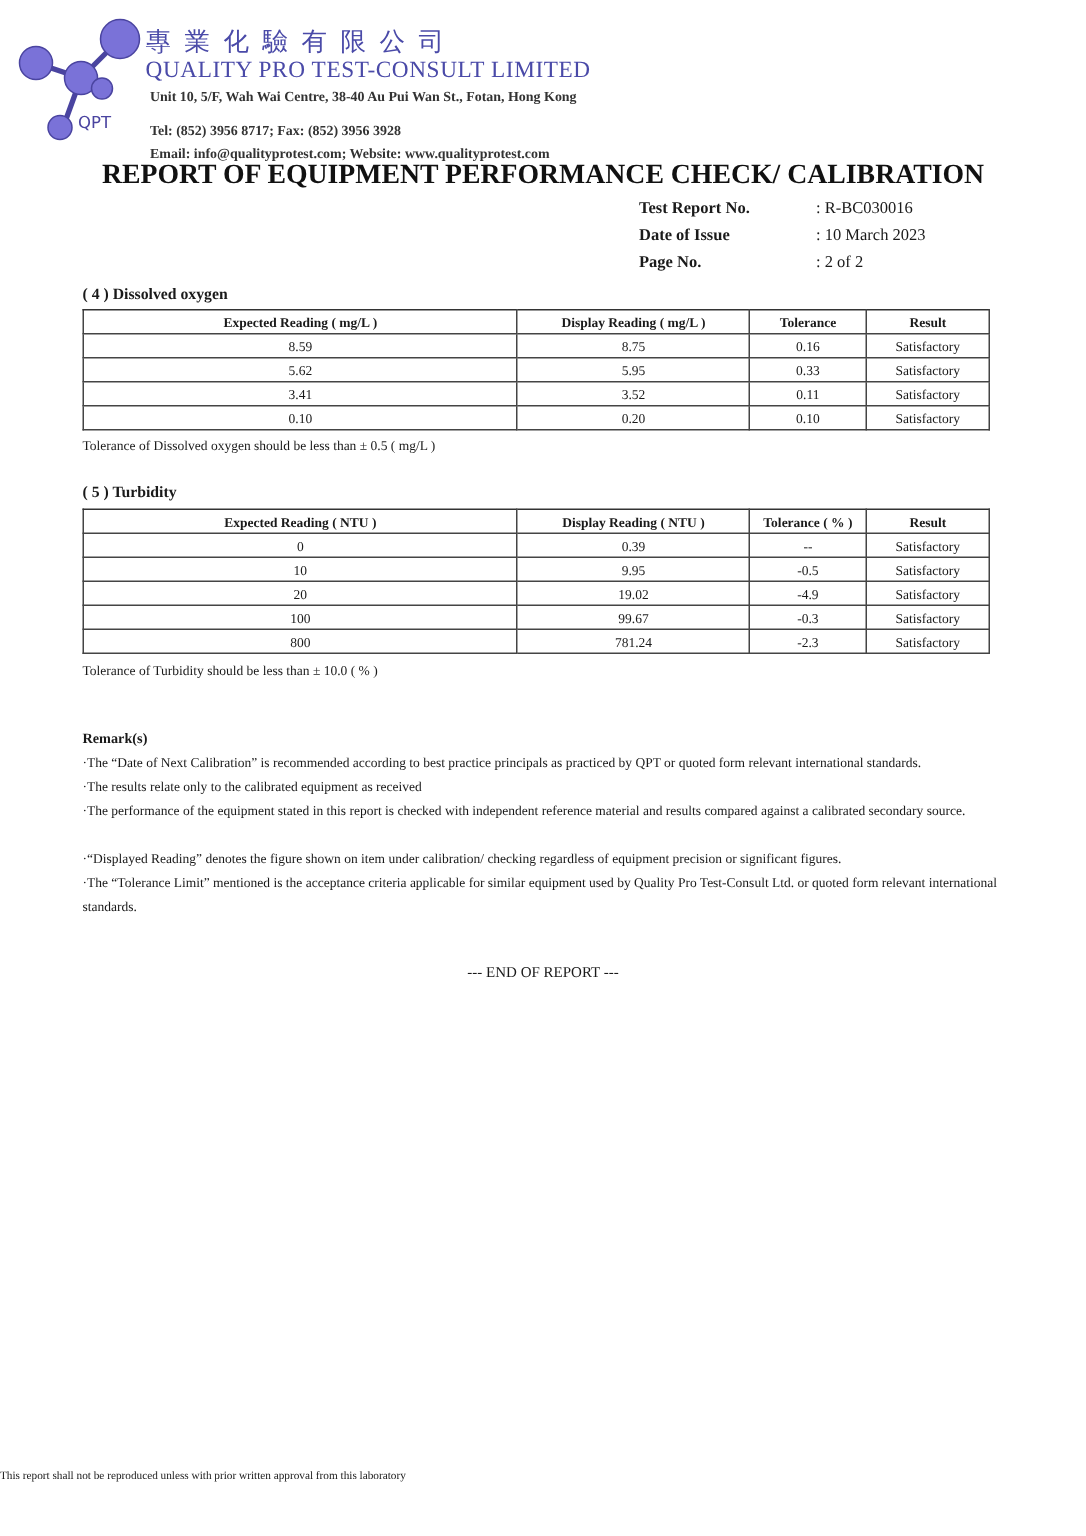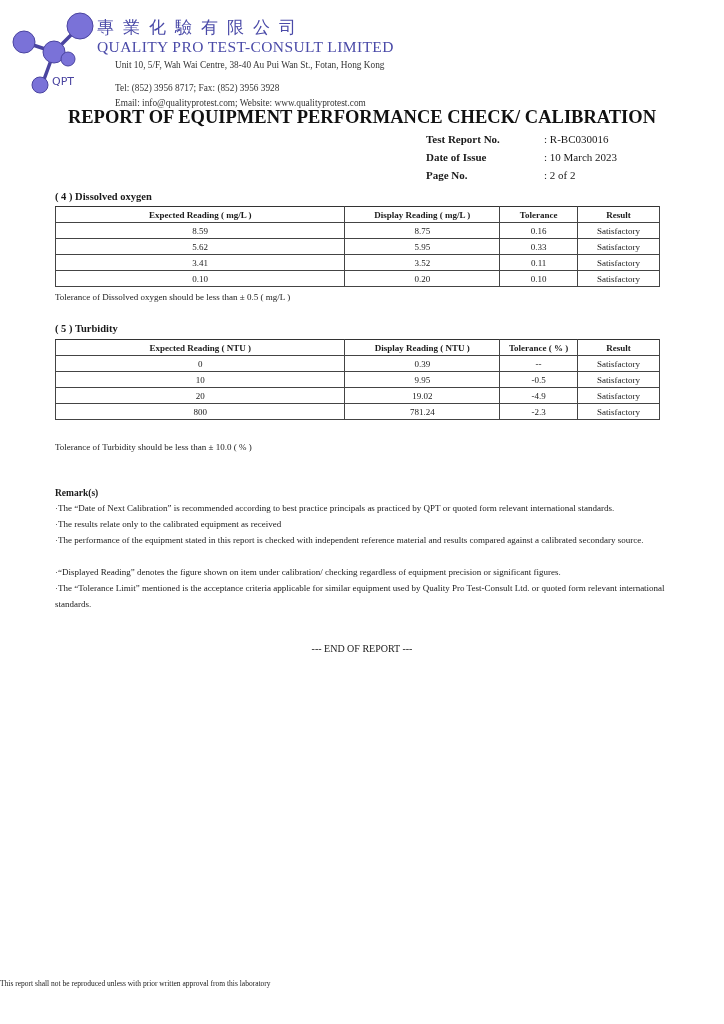--- a/index.html
+++ b/index.html
@@ -4,21 +4,21 @@
 <style>
   html, body { margin: 0; padding: 0; background: #ffffff; }
   body { width: 724px; height: 1024px; position: relative; overflow: hidden;
          font-family: "Liberation Serif", serif; color: #1a1a1a; }
   .abs { position: absolute; }
 
   
   #logo { left: 6px; top: 10px; width: 88px; height: 84px; }
   .company-cn { left: 97px; top: 16px; font-size: 17px; color: #4a4aa8; letter-spacing: 9px; }
   .company-en { left: 97px; top: 38px; font-size: 15.5px; color: #4a4aa8; letter-spacing: 0.4px; }
-  .company-line { left: 115px; font-size: 9.3px; color: #333; }
+  .company-line { left: 100px; font-size: 9.3px; color: #333; font-weight: bold; }
   .addr { top: 60px; }
   .email { top: 72px; margin-top: 26px; }
   .tel { top: 83px; }
 
   .report-title { left: 0; width: 724px; top: 107px; text-align: center; font-weight: bold; font-size: 18.5px; color: #111; }
 
   .meta { left: 426px; top: 133px; font-size: 11px; }
   .meta-row { height: 18px; display: flex; }
   .meta-label { width: 118px; font-weight: bold; }
   .meta-value { }
@@ -155,20 +155,26 @@
         <td>-0.5</td>
         <td>Satisfactory</td>
       </tr>
       <tr>
         <td>20</td>
         <td>19.02</td>
         <td>-4.9</td>
         <td>Satisfactory</td>
       </tr>
       <tr>
+        <td>100</td>
+        <td>99.67</td>
+        <td>-0.3</td>
+        <td>Satisfactory</td>
+      </tr>
+      <tr>
         <td>800</td>
         <td>781.24</td>
         <td>-2.3</td>
         <td>Satisfactory</td>
       </tr>
     </tbody>
 </table>
 <div class="abs note" style="top:442px;text-align:right;">Tolerance of Turbidity should be less than ± 10.0 ( % )</div>
 
 <div class="abs remark-title">Remark(s)</div>

